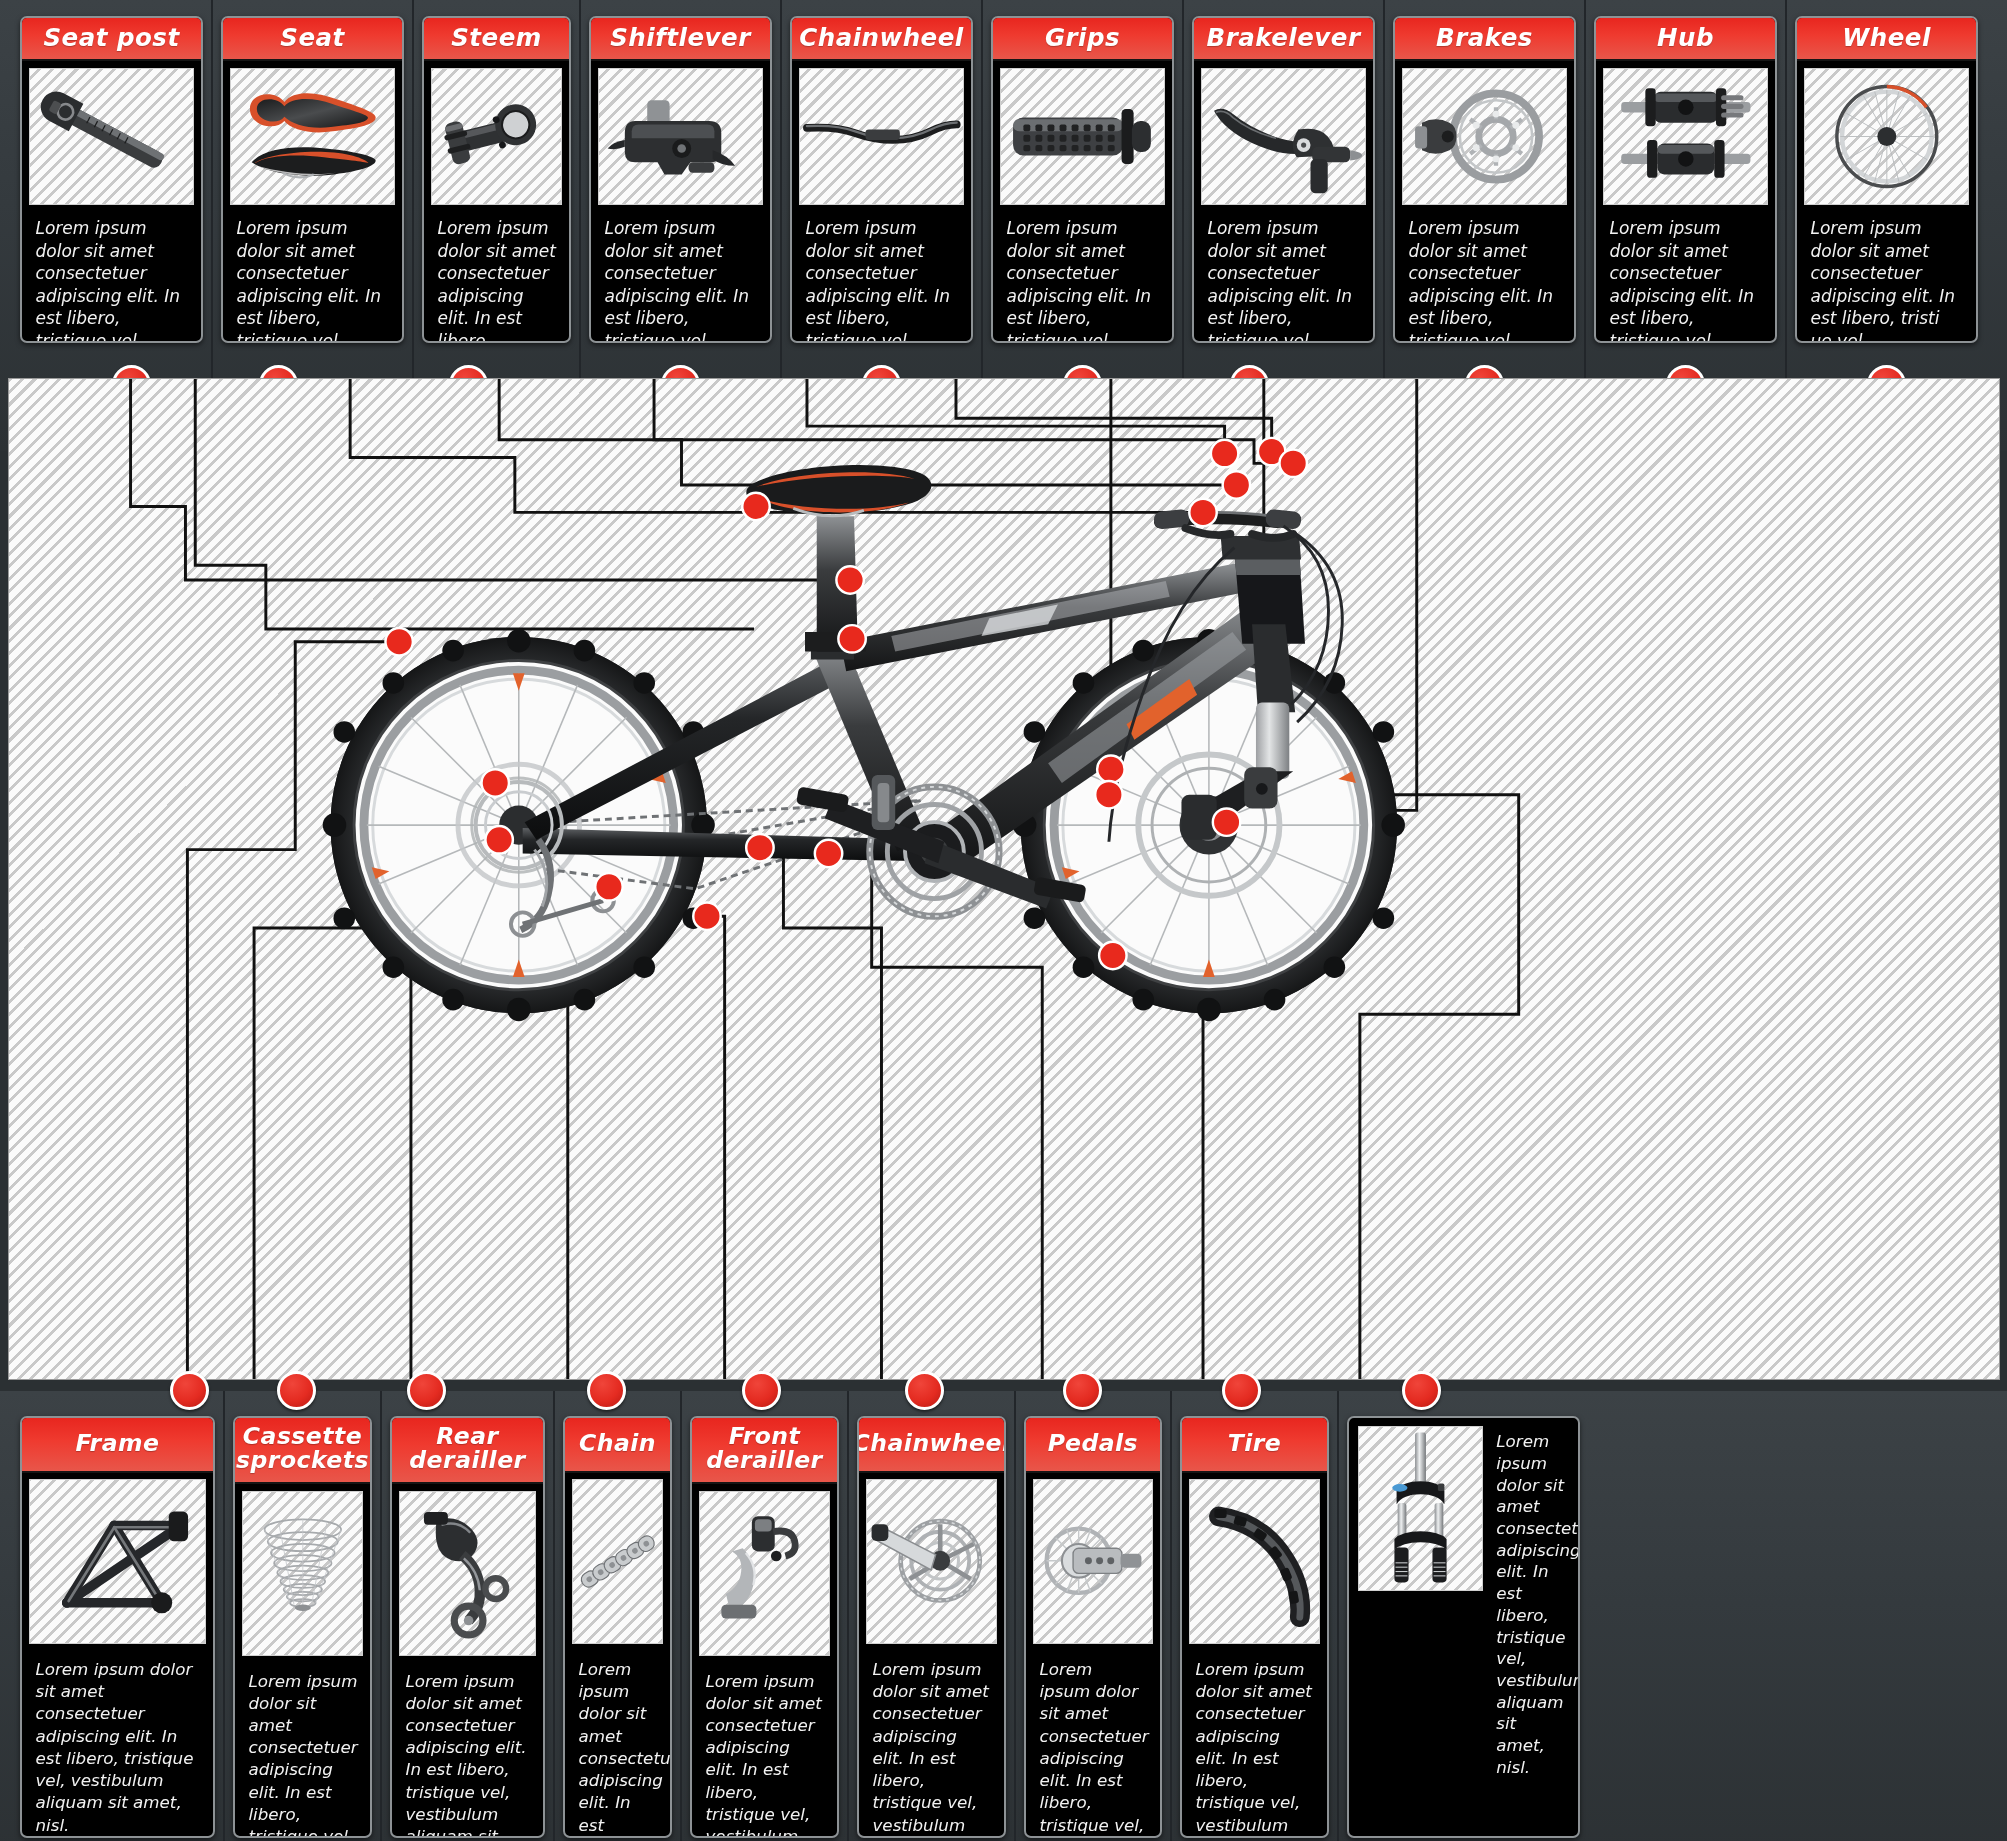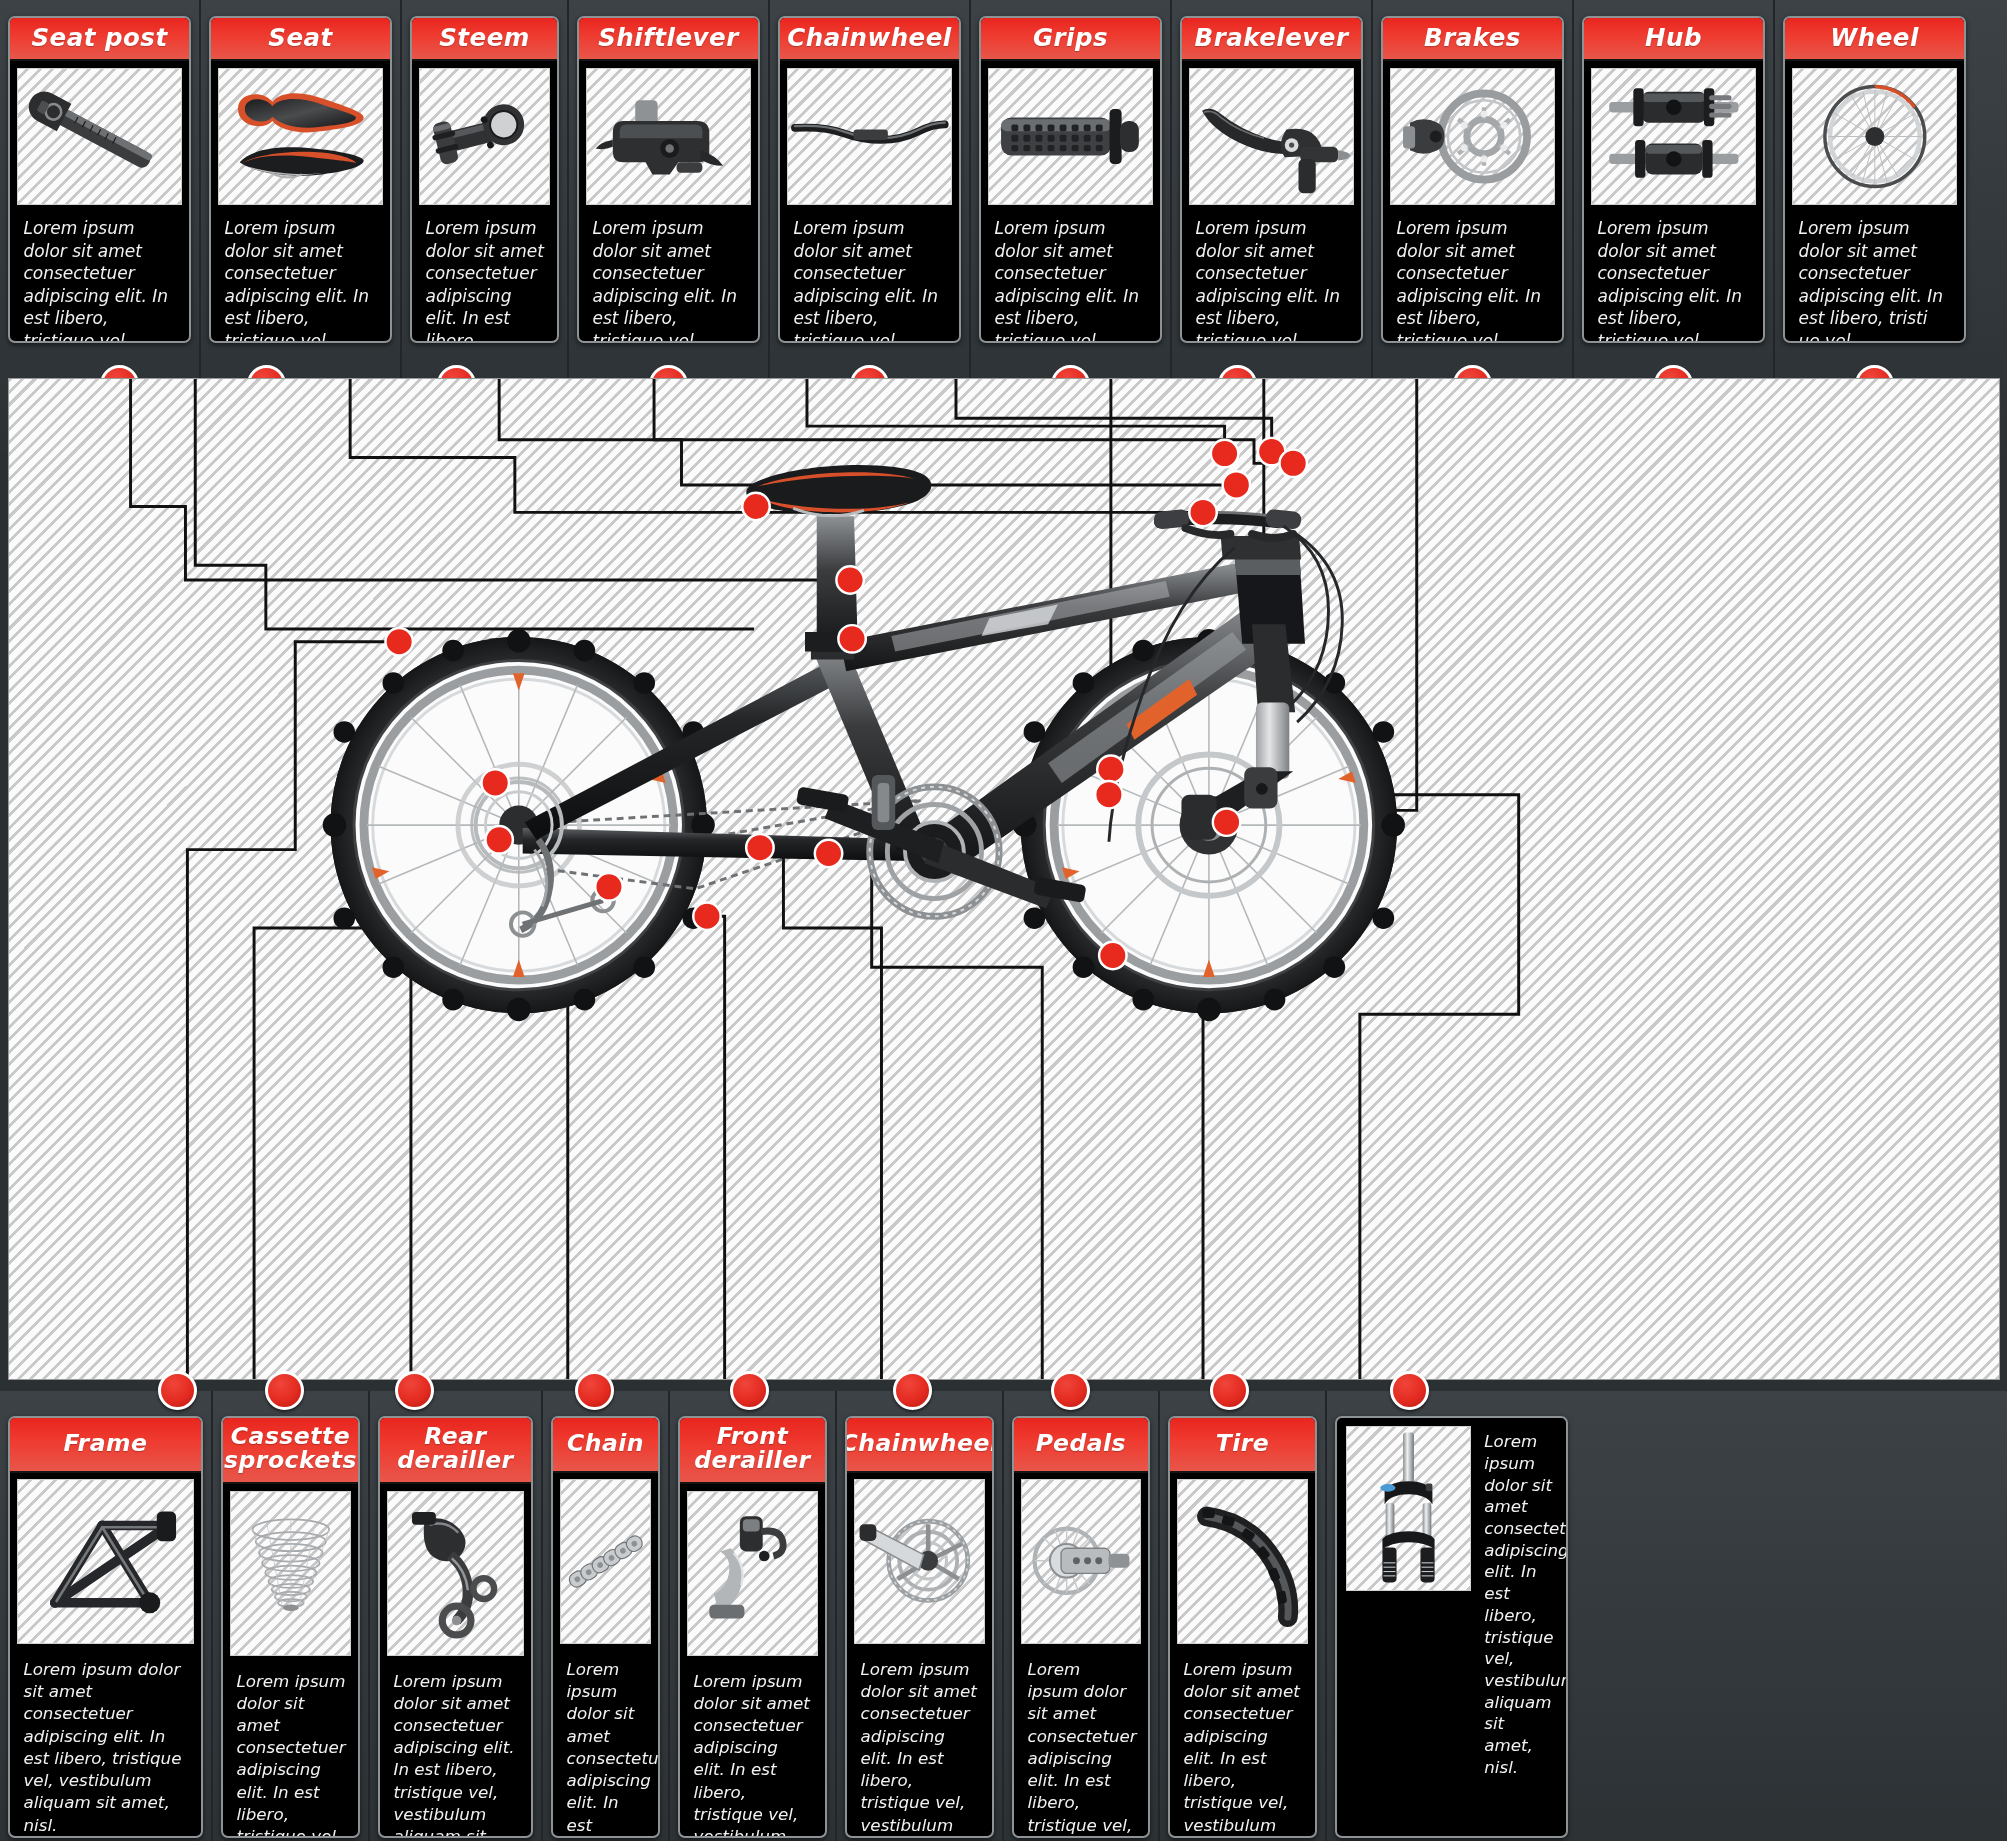--- a/index.html
+++ b/index.html
@@ -17,20 +17,21 @@
     background-image: repeating-linear-gradient(-45deg,
       #c9c9c9 0px, #c9c9c9 2.9px,
       #fbfbfb 2.9px, #fbfbfb 8.8px);
   }
 
   
   .panel-row {
     position: absolute; left: 0; width: 2007px;
     background: linear-gradient(180deg, #3c4246 0%, #343a3e 45%, #2c3134 100%);
     display: flex;
+    padding-left: 12px;
   }
   #top-row { top: 0; height: 451px; align-items: flex-start; }
   #bottom-row { top: 1391px; height: 469px; align-items: flex-end; }
 
   .col {
     position: relative;
     height: 100%;
     border-right: 2px solid #22262a;
   }
   .col:last-child { border-right: none; }

